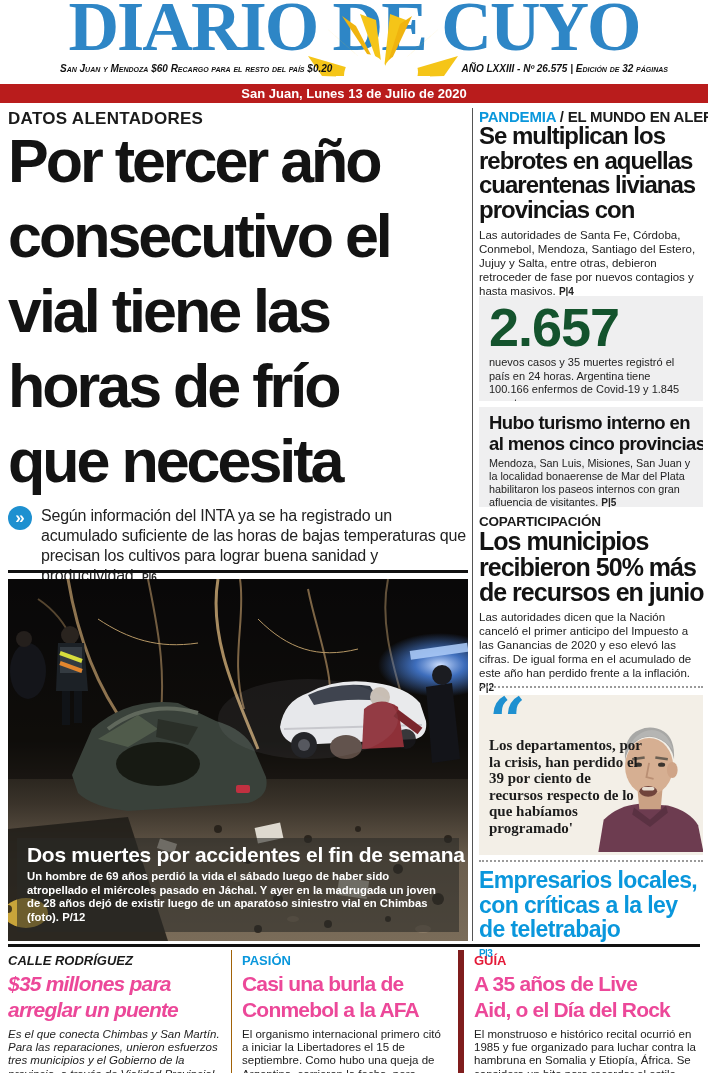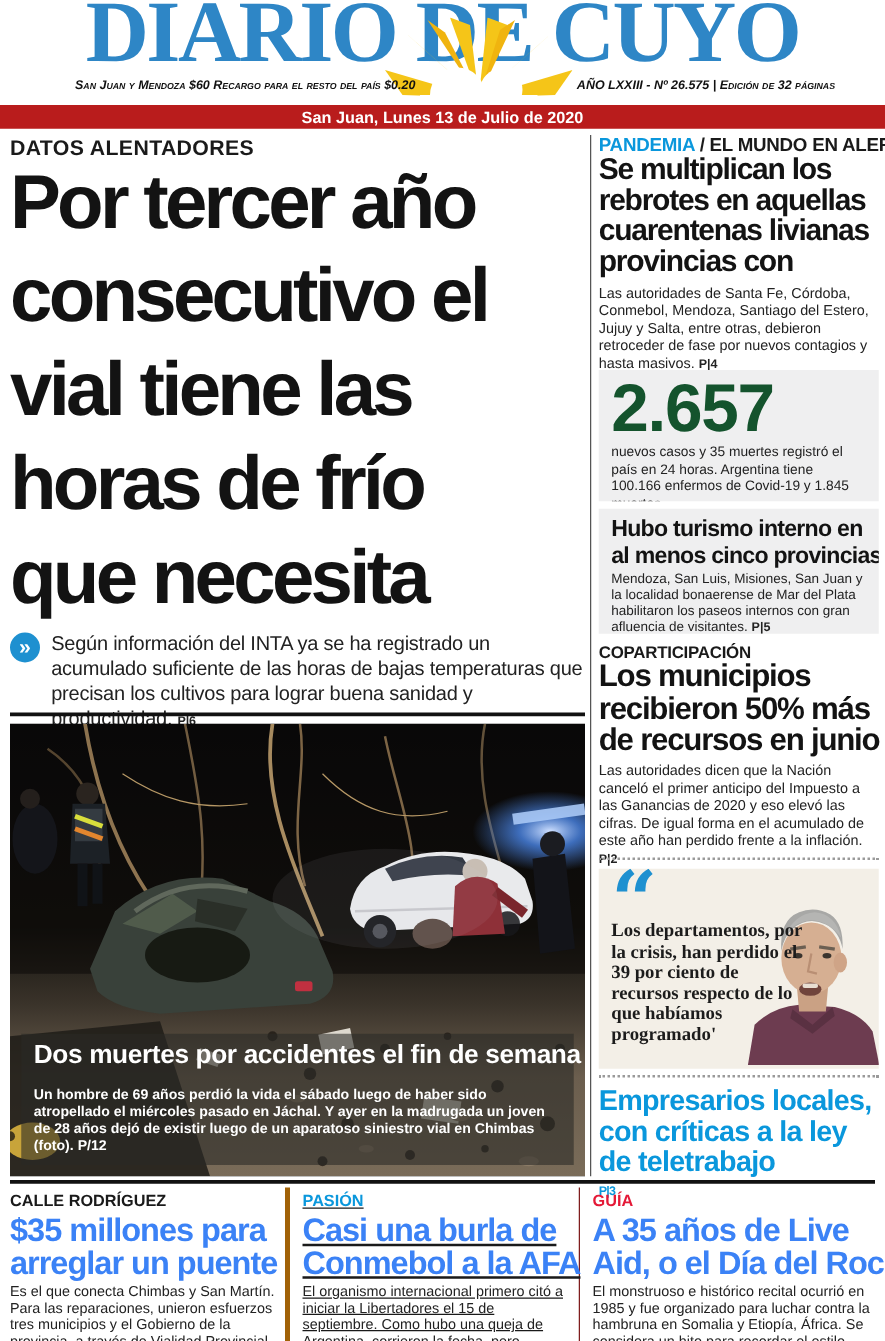--- a/index.html
+++ b/index.html
@@ -20,25 +20,25 @@
   .headline-main{position:absolute;left:8px;top:124px;width:462px;font-weight:bold;
     font-size:61px;line-height:75px;letter-spacing:-3px;color:#131313;}
   .headline-main span{display:block;white-space:nowrap;}
   .deck{position:absolute;left:8px;top:506px;width:458px;display:flex;gap:9px;}
   .deck-icon{flex:none;width:24px;height:24px;border-radius:50%;background:#1e90d0;color:#fff;
     font-weight:bold;font-size:17px;line-height:23px;text-align:center;}
   .deck-text{font-size:16px;line-height:20px;letter-spacing:-.2px;color:#222;}
   .pg{font-size:10px;font-weight:bold;}
   .rule-left{position:absolute;left:8px;top:570px;width:460px;height:3px;background:#111;}
   
-  .photo{position:absolute;left:8px;top:579px;width:460px;height:362px;background:#000000;overflow:hidden;}
+  .photo{position:absolute;left:8px;top:579px;width:460px;height:362px;background:#b91c1c;overflow:hidden;}
   .caption{position:absolute;left:9px;right:9px;bottom:9px;background:rgba(42,42,38,.58);
     padding:5px 10px 7px;}
   .caption-title{color:#fff;font-weight:bold;font-size:21px;letter-spacing:-.3px;line-height:24px;white-space:nowrap;}
-  .caption-body{color:#fff;font-weight:bold;font-size:11.3px;line-height:13.8px;margin-top:14px;}
+  .caption-body{color:#fff;font-weight:bold;font-size:11.3px;line-height:13.8px;margin-top:3px;}
   
   .col-divider{position:absolute;left:472px;top:108px;width:1px;height:833px;background:#555;}
   .rule-bottom{position:absolute;left:8px;top:944px;width:692px;height:3px;background:#111;}
   
   .right-col{position:absolute;left:479px;top:108px;width:224px;height:836px;}
   .right-col>div{position:absolute;left:0;width:224px;}
   .r-kicker{font-size:15px;font-weight:bold;letter-spacing:-.2px;white-space:nowrap;}
   .blue{color:#0a97dc;}
   .r-h{font-weight:bold;color:#131313;}
   .r-h span{display:block;white-space:nowrap;}
@@ -50,25 +50,25 @@
   .qmark{font-family:"DejaVu Serif", serif;font-weight:bold;color:#1e90d0;font-size:64px;
     line-height:44px;height:34px;}
   .qtext{position:relative;z-index:1;font-family:"Liberation Serif", serif;font-weight:bold;
     font-size:15px;line-height:16.5px;color:#1c1c1c;width:158px;margin-top:4px;}
   .qauthor{position:relative;z-index:1;font-size:12px;font-weight:bold;margin-top:22px;}
   .portrait{position:absolute;right:-4px;bottom:0;width:114px;height:138px;z-index:0;}
   .tele .r-h{color:#0a97dc;}
   
   .bottom{position:absolute;left:8px;top:950px;width:692px;height:123px;display:flex;}
   .b-col{box-sizing:border-box;padding-top:3px;}
-  .b-col.c1{width:224px;border-right:4px solid #a16207;padding-right:8px;}
-  .b-col.c2{width:232px;border-right:1px solid #7f1d1d;padding:3px 8px 0 10px;text-decoration:underline;}
+  .b-col.c1{width:224px;border-right:1px solid #a16207;padding-right:8px;font-style:italic;}
+  .b-col.c2{width:232px;border-right:6px solid #7f1d1d;padding:3px 8px 0 10px;}
   .b-col.c3{width:236px;padding-left:10px;}
   .b-kicker{font-size:13px;font-weight:bold;letter-spacing:0;}
-  .b-h{font-weight:bold;font-size:26px;line-height:26px;letter-spacing:-.8px;color:#3b82f6;margin-top:3px;}
+  .b-h{font-weight:bold;font-size:21px;line-height:26px;letter-spacing:-.8px;color:#ec4899;margin-top:3px;}
   .b-h span{display:block;white-space:nowrap;}
   .b-body{font-size:11.5px;line-height:13.2px;color:#222;margin-top:5px;}
 </style>
 </head>
 <body>
 
 <div class="page">
 
   <div class="mast-title">DIARIO DE CUYO</div>
   <svg class="sun" viewBox="0 0 150 72" aria-hidden="true">

